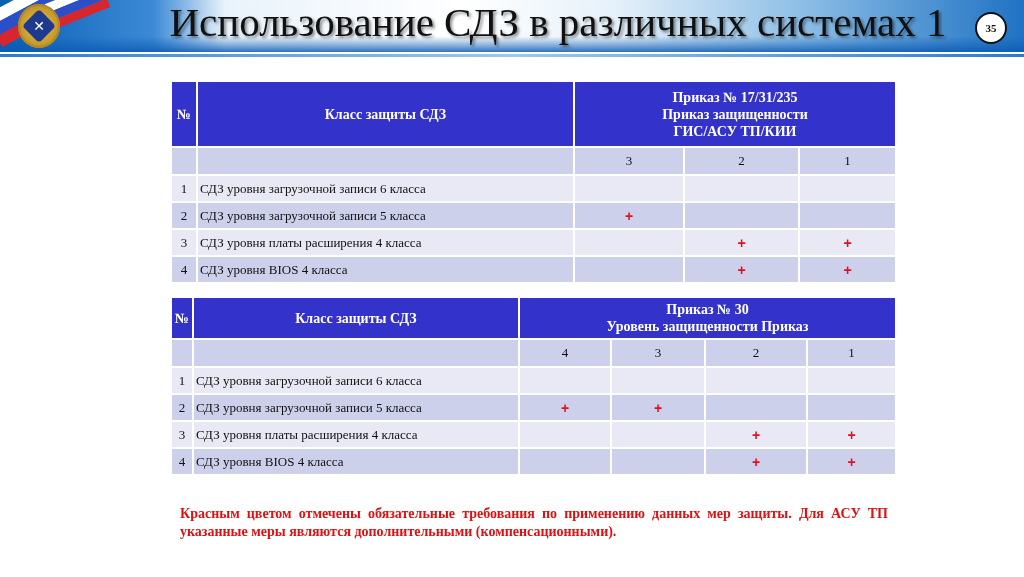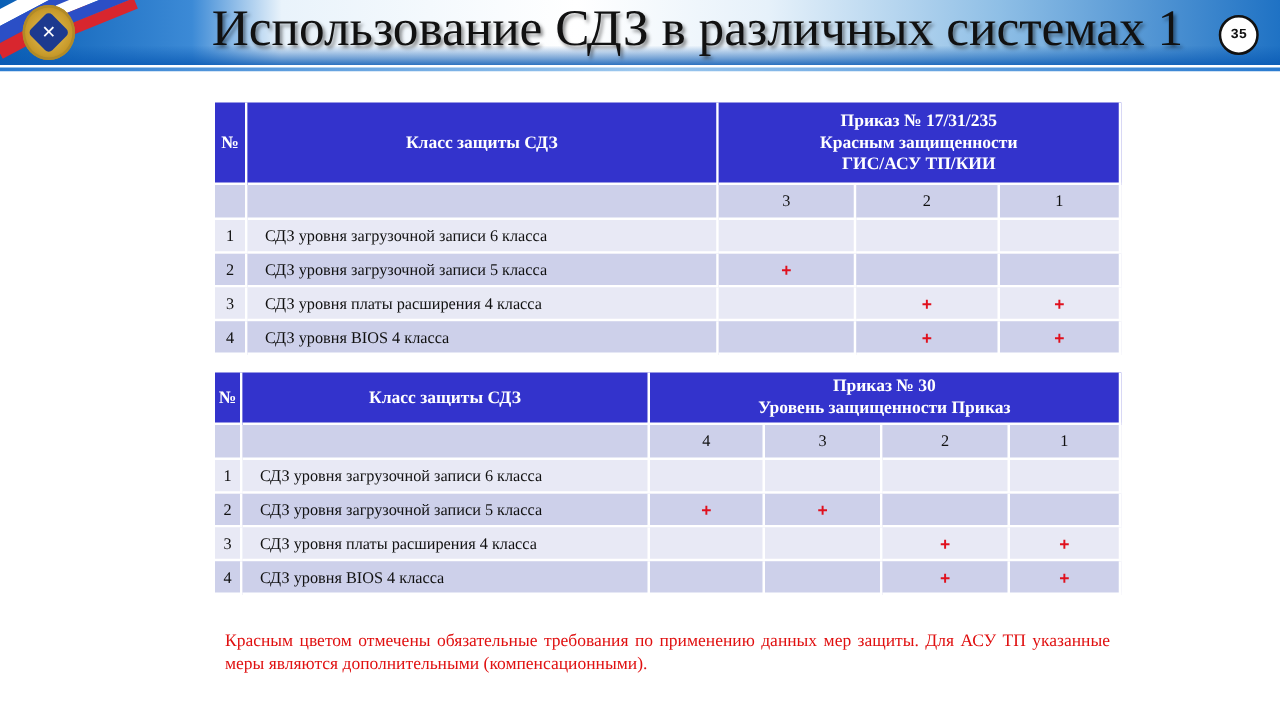--- a/index.html
+++ b/index.html
@@ -55,56 +55,56 @@
     position:absolute; left:0; width:1024px; top:2px; text-align:center;
     font-size:41px; color:#111111; line-height:40px;
     text-shadow: 2px 2px 3px rgba(0,0,0,0.45);
     font-family:"Liberation Serif", serif;
     margin-left:46px;
   }
   .page-badge {
     position:absolute; left:975px; top:12px; width:32px; height:32px;
     border-radius:50%; background:#ffffff; border:2px solid #111;
     box-sizing:border-box; text-align:center; line-height:28px;
-    font-family:Liberation Mono, monospace; font-weight:bold; font-size:11px; color:#111;
+    font-family:Liberation Serif, serif; font-weight:bold; font-size:11px; color:#111;
   }
 
   table.sdz {
     position:absolute; border-collapse:separate; border-spacing:0;
     table-layout:fixed;
   }
   table.sdz td, table.sdz th {
     border-right:2px solid #ffffff; border-bottom:2px solid #ffffff;
     padding:0; box-sizing:border-box;
     font-family:"Liberation Serif", serif;
   }
   table.sdz th {
     background:#3333cc; color:#ffffff; font-weight:bold; font-size:14px;
     text-align:center; line-height:17px;margin-top:10px;
   }
   table.sdz tr.lvl td { background:#cdd0ea; font-size:13px; color:#111; text-align:center; }
   table.sdz tr.odd td { background:#e8e9f5; }
   table.sdz tr.even td { background:#cdd0ea; }
   table.sdz td.num { text-align:center; font-size:13px; color:#111; }
-  table.sdz td.name { text-align:left; padding-left:14px; font-size:13px; color:#111; }
+  table.sdz td.name { text-align:left; padding-left:2px; font-size:13px; color:#111; }
   table.sdz td.mark { text-align:center; color:#e0101e; font-family:"Liberation Sans", sans-serif; font-weight:bold; font-size:14px; }
 
   #t1 { left:172px; top:82px; width:725px; }
   #t1 tr.hdr th { height:66px; }
   #t1 tr.lvl td { height:28px; }
   #t1 tr.row td { height:27px; }
 
   #t2 { left:172px; top:298px; width:725px; }
   #t2 tr.hdr th { height:42px; }
   #t2 tr.lvl td { height:28px; }
   #t2 tr.row td { height:27px; }
 
   .footnote {
     position:absolute; left:180px; top:505px; width:708px;
-    color:#e01010; font-weight:normal; font-size:14px; line-height:18px;
+    color:#e01010; font-weight:bold; font-size:14px; line-height:18px;
     text-align:justify; text-align-last:left;
     font-family:"Liberation Serif", serif;
   }
 </style>
 </head>
 <body>
 
 <div class="header-bar">
   <div class="flag-ribbon">
     <div class="w"></div>
@@ -132,21 +132,21 @@
       <col style="width:110px">
       <col style="width:115px">
       <col style="width:97px">
   </colgroup>
   <tbody>
       <tr class="hdr">
     <th>№</th>
     <th>Класс защиты СДЗ</th>
     <th colspan="3">
       <div>Приказ № 17/31/235</div>
-      <div>Красным защищенности</div>
+      <div>Приказ защищенности</div>
       <div>ГИС/АСУ ТП/КИИ</div>
     </th>
   </tr>
   <tr class="lvl">
     <td></td>
     <td></td>
     <td>3</td>
     <td>2</td>
     <td>1</td>
   </tr>

